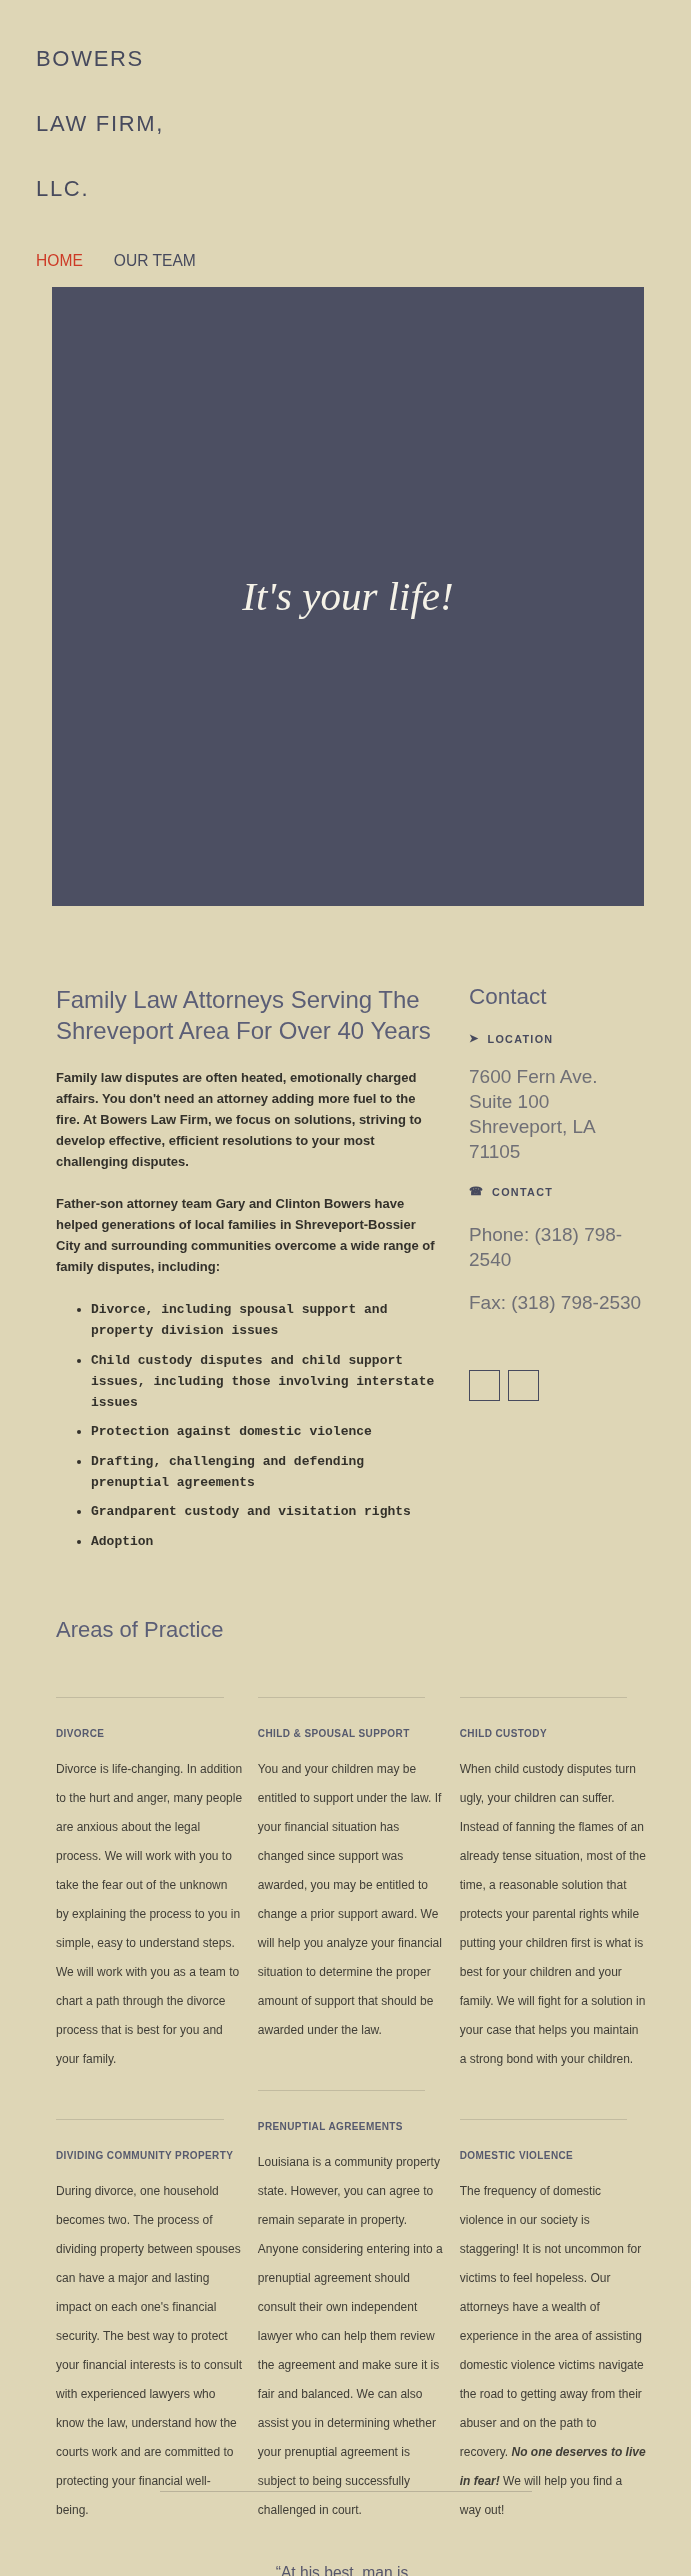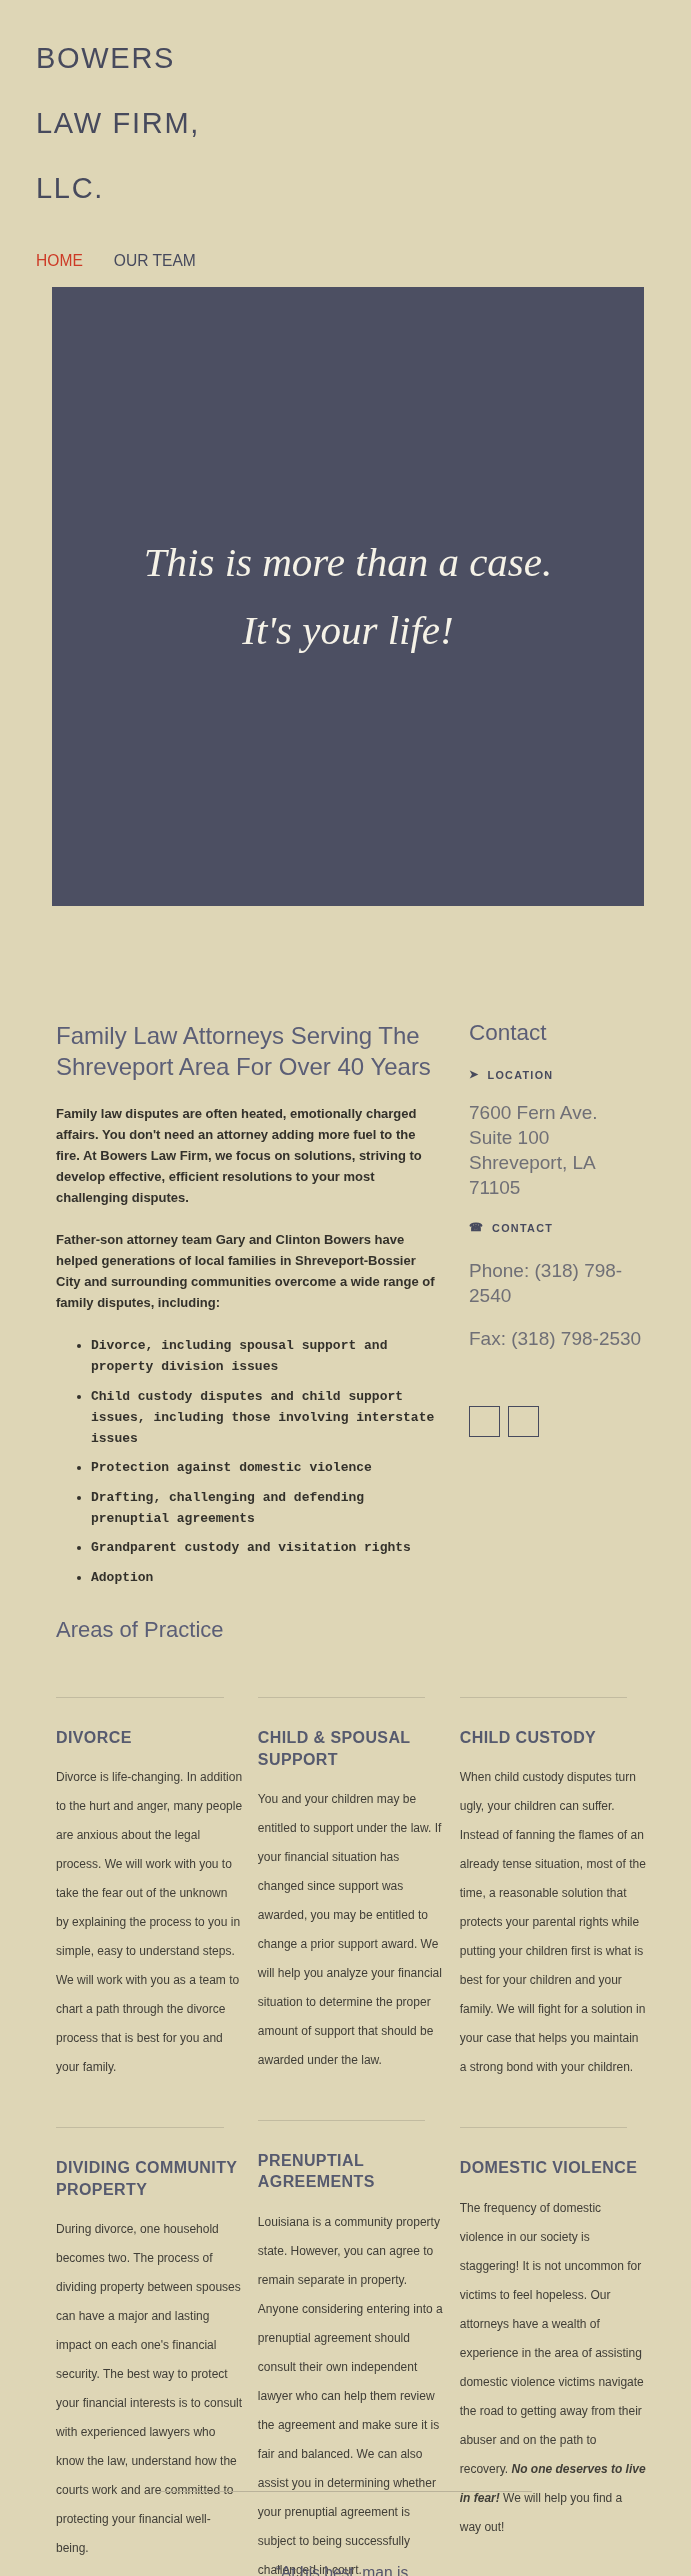--- a/index.html
+++ b/index.html
@@ -7,21 +7,21 @@
   body {
     width:692px; height:2576px; overflow:hidden; position:relative;
     background:#ded6b6;
     font-family:"Liberation Sans", sans-serif;
     -webkit-font-smoothing:antialiased;
   }
   a { text-decoration:none; cursor:pointer; }
 
   
   .site-header { position:absolute; top:26px; left:36px; }
-  .logo { color:#474a5d; font-size:29px; line-height:65px; letter-spacing:1.7px; font-weight:400; }
+  .logo { color:#474a5d; font-size:22px; line-height:65px; letter-spacing:1.7px; font-weight:400; }
   .main-nav {
     position:absolute; top:232px; left:36px; width:235px;
     display:flex; flex-wrap:wrap; column-gap:31px; row-gap:3.5px;
     font-size:15.6px; color:#474a5d;
   }
   .main-nav a { color:#474a5d;margin-top:20px; }
   .main-nav a.active { color:#cd3a26; }
   .main-nav a.indent { margin-left:28.5px; }
   .flex-break { flex-basis:100%; height:0; }
 
@@ -30,21 +30,21 @@
     position:absolute; top:287px; left:52px; width:592px; height:619px;
     background:#4c4f62; display:flex; align-items:center; justify-content:center;
   }
   .hero-text {
     font-family:"Liberation Serif", serif; font-style:italic;
     font-size:41px; line-height:1.65; color:#f5f2e7; text-align:center;
   }
   .hero-line1 { max-width:415px; margin:0 auto; }
 
   
-  .main-section { position:absolute; top:1020px; left:56px; width:590px; display:flex; gap:28px; }
+  .main-section { position:absolute; top:984px; left:56px; width:590px; display:flex; gap:28px; }
   .col-left { flex:0 0 385px; width:385px; }
   .col-right { flex:1; min-width:0; }
 
   .intro-heading { margin:0; font-size:24px; line-height:1.3; font-weight:400; color:#5b5e76; }
   .lead { margin:21px 0 0; font-size:13px; font-weight:bold; line-height:21px; color:#33312b; }
   .bullets { margin:21.6px 0 0; padding-left:35px; font-size:13px; font-weight:bold; line-height:21px; color:#33312b;font-family:Liberation Mono, monospace; }
   .bullets li { margin-bottom:8.6px; }
 
   .contact-heading { margin:0; font-size:22.5px; font-weight:400; color:#5b5e76; }
   .contact-label {
@@ -60,21 +60,21 @@
   .social-square { width:31px; height:31px; border:1.7px solid #474a5d; background:transparent; }
 
   
   .areas-heading { position:absolute; top:1617px; left:56px; margin:0; font-size:22px; font-weight:400; color:#5b5e76; }
   .areas-grid {
     position:absolute; top:1697px; left:56px; width:590px;
     display:grid; grid-template-columns:1fr 1fr 1fr; column-gap:15.6px; align-items:start;
   }
   .area-item + .area-item { margin-top:45px; }
   .rule { width:90%; border-top:0.9px solid #c2bba0; }
-  .area-title { margin:29px 0 0; font-size:16px; font-weight:bold; letter-spacing:0.4px; line-height:1.35; color:#565a6e; }
+  .area-title { margin:29px 0 0; font-size:10px; font-weight:bold; letter-spacing:0.4px; line-height:1.35; color:#565a6e; }
   .area-body { margin:14.7px 0 0; font-size:12px; line-height:29px; color:#403e37; }
   .area-body strong em { font-weight:bold; font-style:italic; }
 
   
   .footer-rule { position:absolute; top:2491px; left:160px; width:372px; border-top:0.9px solid #b9b29a; }
   .footer-quote { position:absolute; top:2548px; left:0; width:652px; margin:16px; text-align:center; font-size:15.6px; color:#55566b; }
 </style>
 </head>
 <body>
 
@@ -89,21 +89,20 @@
 <nav class="main-nav">
   <a class="active">HOME</a>
   <a>OUR TEAM</a>
   <span class="flex-break"></span>
   <a class="indent">CONTACT</a>
   <a>@BLFBLOG</a>
 </nav>
 
 <section class="hero">
   <div class="hero-text">
-    <div class="hero-line1">This is more than a case.</div>
     <div>It's your life!</div>
   </div>
 </section>
 
 <main class="main-section">
   <div class="col-left">
     <h2 class="intro-heading">Family Law Attorneys Serving The Shreveport Area For Over 40 Years</h2>
     <p class="lead">Family law disputes are often heated, emotionally charged affairs. You don't need an attorney adding more fuel to the fire. At Bowers Law Firm, we focus on solutions, striving to develop effective, efficient resolutions to your most challenging disputes.</p>
     <p class="lead">Father-son attorney team Gary and Clinton Bowers have helped generations of local families in Shreveport-Bossier City and surrounding communities overcome a wide range of family disputes, including:</p>
     <ul class="bullets">

